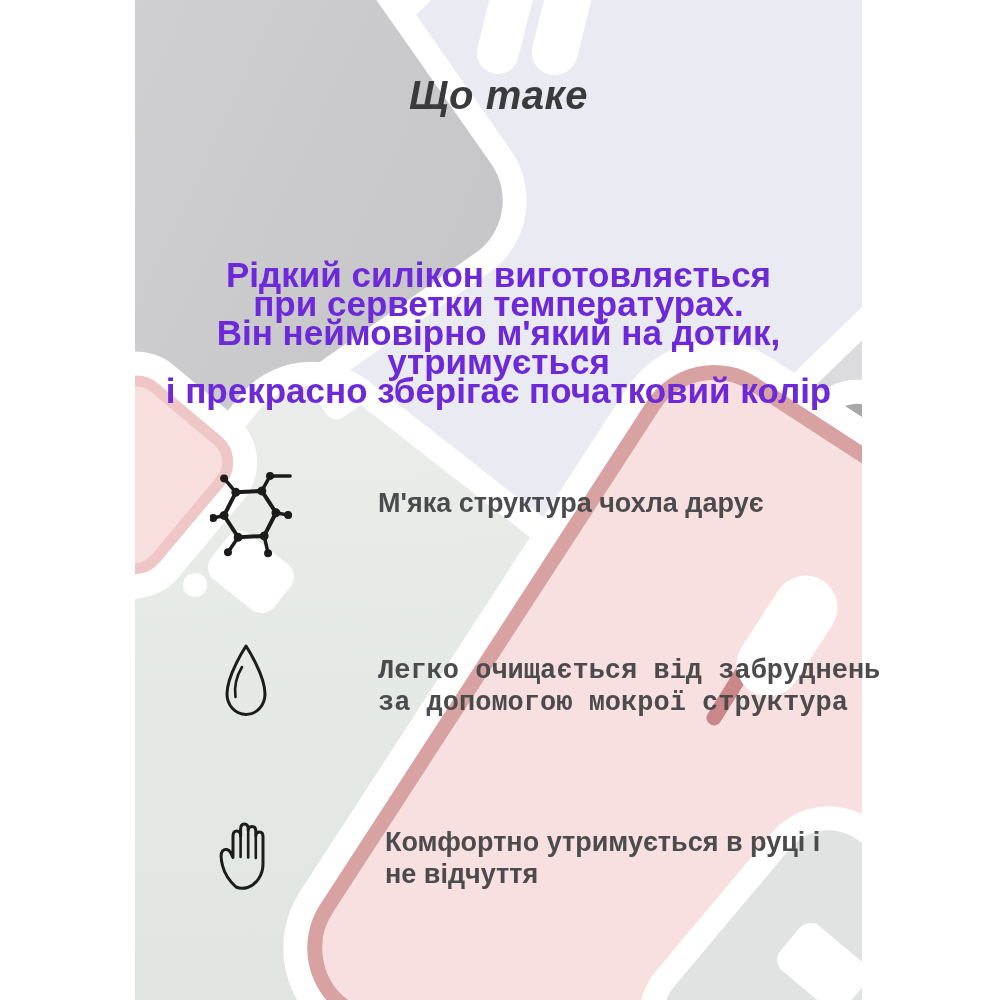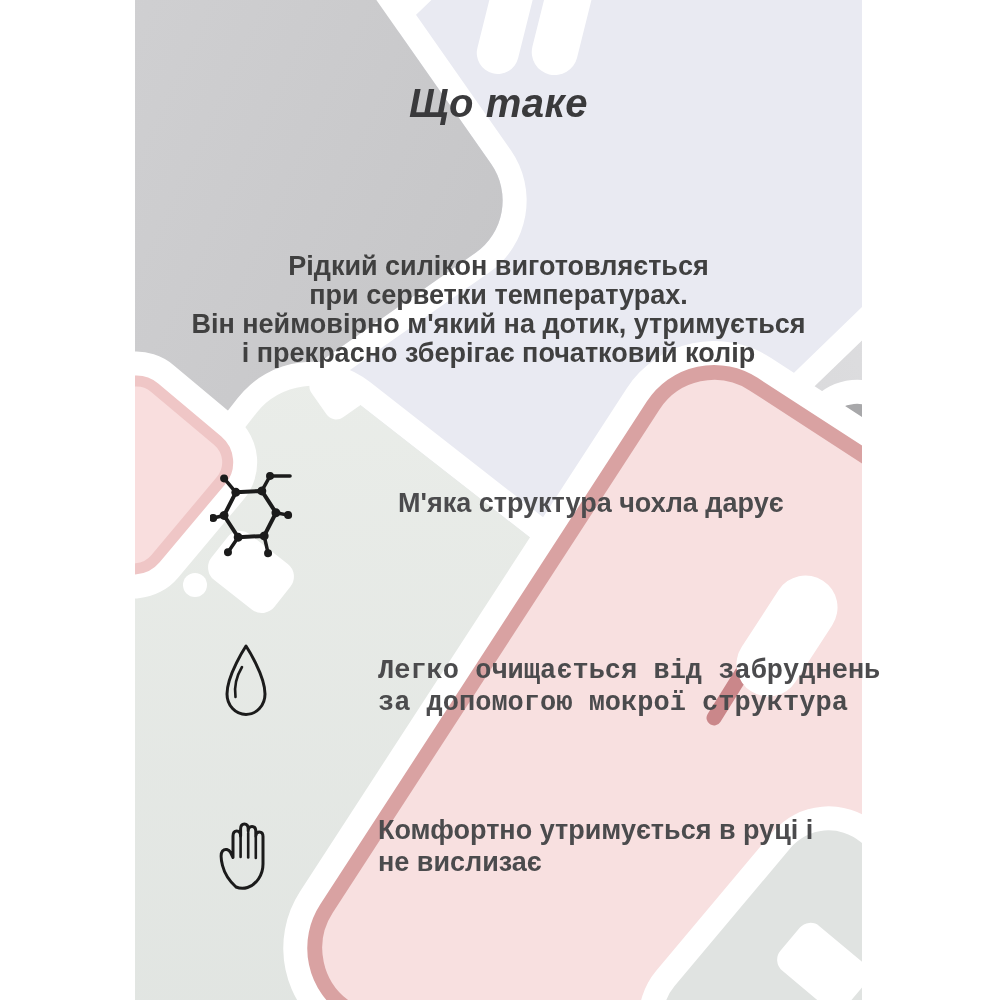--- a/index.html
+++ b/index.html
@@ -32,25 +32,25 @@
   .cut-a {left:180px;top:366px;width:44px;height:50px;border-radius:12px;transform:rotate(-35deg);}
   .cut-b1{left:350px;top:-35px;width:42px;height:110px;border-radius:21px;transform:rotate(14deg);}
   .cut-b2{left:404px;top:-30px;width:46px;height:106px;border-radius:23px;transform:rotate(14deg);}
   .cut-d {left:76px;top:543px;width:80px;height:58px;border-radius:16px;transform:rotate(38deg);}
   .cut-d-dot{left:48px;top:573px;width:24px;height:24px;border-radius:50%;}
   .streak-e{position:absolute;left:598px;top:618px;width:15px;height:115px;border-radius:8px;
            background:#ca878a;transform:rotate(32deg);}
   .cut-e {left:620px;top:570px;width:64px;height:132px;border-radius:32px;transform:rotate(33deg);}
   .cut-br{left:645px;top:938px;width:86px;height:58px;border-radius:14px;transform:rotate(40deg);}
   
-  .title{position:absolute;left:135px;top:82px;width:727px;text-align:center;
+  .title{position:absolute;left:135px;top:74px;width:727px;text-align:center;
          font-weight:bold;font-style:italic;font-size:40px;line-height:42px;
          color:#3a3a3c;letter-spacing:.5px;}
-  .intro{position:absolute;left:135px;top:252px;width:727px;text-align:center;
-         font-weight:bold;font-size:27px;line-height:29px;color:#404040;}
+  .intro{position:absolute;left:135px;top:260px;width:727px;text-align:center;
+         font-weight:bold;font-size:35px;line-height:29px;color:#6d28d9;}
   .feature{position:absolute;left:0;width:1000px;height:110px;}
   .f-icon{position:absolute;}
   .f-text{position:absolute;left:378px;font-weight:bold;font-size:27px;line-height:32px;color:#4b4b4d;}
   .ico{stroke:#1b1b1b;fill:none;stroke-linecap:round;stroke-linejoin:round;}
   .ico-fill{fill:#1b1b1b;stroke:none;}
 </style>
 </head>
 <body>
 
 <div class="stage">
@@ -104,21 +104,21 @@
         <circle class="ico-fill" cx="27" cy="72.5" r="4.5"></circle>
           <circle class="ico-fill" cx="53" cy="72.5" r="4.5"></circle>
         <circle class="ico-fill" cx="16" cy="13" r="4"></circle>
           <circle class="ico-fill" cx="62" cy="13" r="4"></circle>
         <circle class="ico-fill" cx="3" cy="52" r="4"></circle>
           <circle class="ico-fill" cx="78" cy="53" r="4"></circle>
         <circle class="ico-fill" cx="16" cy="87" r="4"></circle>
           <circle class="ico-fill" cx="56" cy="90" r="4"></circle>
       </g>
     </svg>
-    <div class="f-text" style="top:27px;margin-left:20px;">
+    <div class="f-text" style="top:27px;">
       <div>М'яка структура чохла дарує</div>
     </div>
   </div>
 
   <div class="feature" style="top:630px;font-family:Liberation Mono, monospace;">
     <svg class="f-icon" style="left:221px;top:13px;" width="50" height="76" viewBox="0 0 50 76">
       <path class="ico" stroke-width="3" d="M25 3 C25 3 6 32 6 51 C6 62.5 14.5 71.5 25 71.5 C35.5 71.5 44 62.5 44 51 C44 32 25 3 25 3 Z"></path>
       <path class="ico" stroke-width="2.6" d="M21 24 C15 34 13 44 14.5 54"></path>
     </svg>
     <div class="f-text" style="top:25px;">
@@ -130,19 +130,19 @@
   <div class="feature" style="top:800px;">
     <svg class="f-icon" style="left:214px;top:12px;" width="64" height="78" viewBox="0 0 64 78">
       <path class="ico" stroke-width="3" d="M22 75 C16.5 70 10.5 61.5 8.5 53.5 C7 47.5 6 42 8.5 39 C11 36.2 14.8 37.4 16.6 40.6 L19 45.5
                L19 24 Q19 19 22.8 19 Q26.6 19 26.6 24 L26.6 17 Q26.6 12 30.4 12 Q34.2 12 34.2 17 L34.2 19
                Q34.2 14.5 38 14.5 Q41.8 14.5 41.8 19.5 L41.8 24 Q41.8 20 45.4 20 Q49 20 49 24.5 L49 52
                C49 63 42.5 72.5 33.5 75.5 C29.5 76.8 25.5 76.5 22 75 Z"></path>
       <line class="ico" stroke-width="2.6" x1="26.6" y1="24" x2="26.6" y2="45"></line>
       <line class="ico" stroke-width="2.6" x1="34.2" y1="21" x2="34.2" y2="45.5"></line>
       <line class="ico" stroke-width="2.6" x1="41.8" y1="25" x2="41.8" y2="46"></line>
     </svg>
-    <div class="f-text" style="top:14px;">
+    <div class="f-text" style="top:26px;margin-left:7px;">
       <div>Комфортно утримується в руці і</div>
-      <div>не вислизає</div>
+      <div>не відчуття</div>
     </div>
   </div>
 
 </div>
 
 </body></html>

